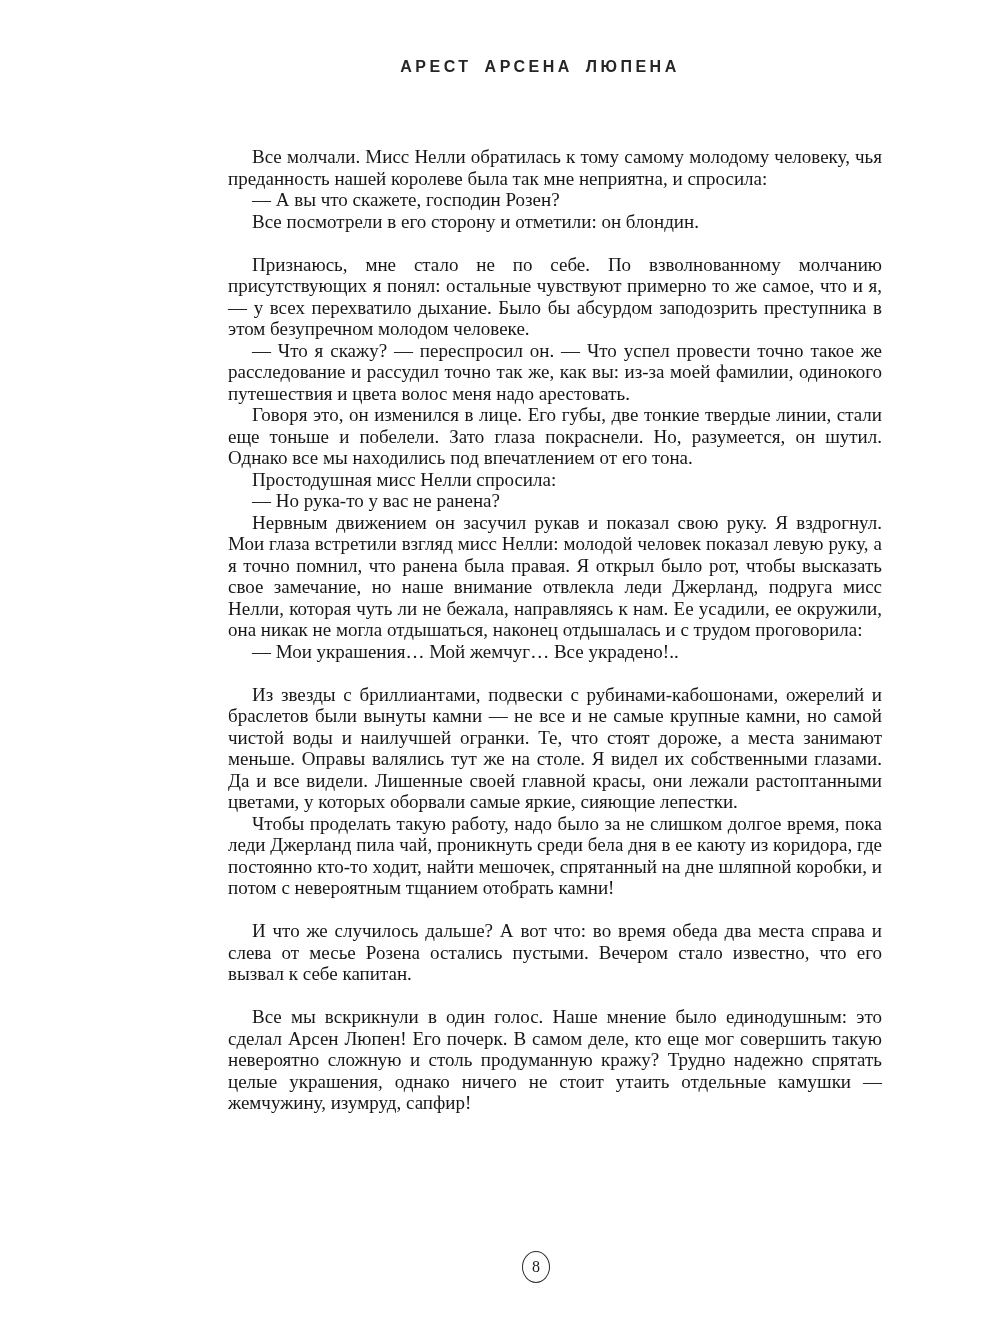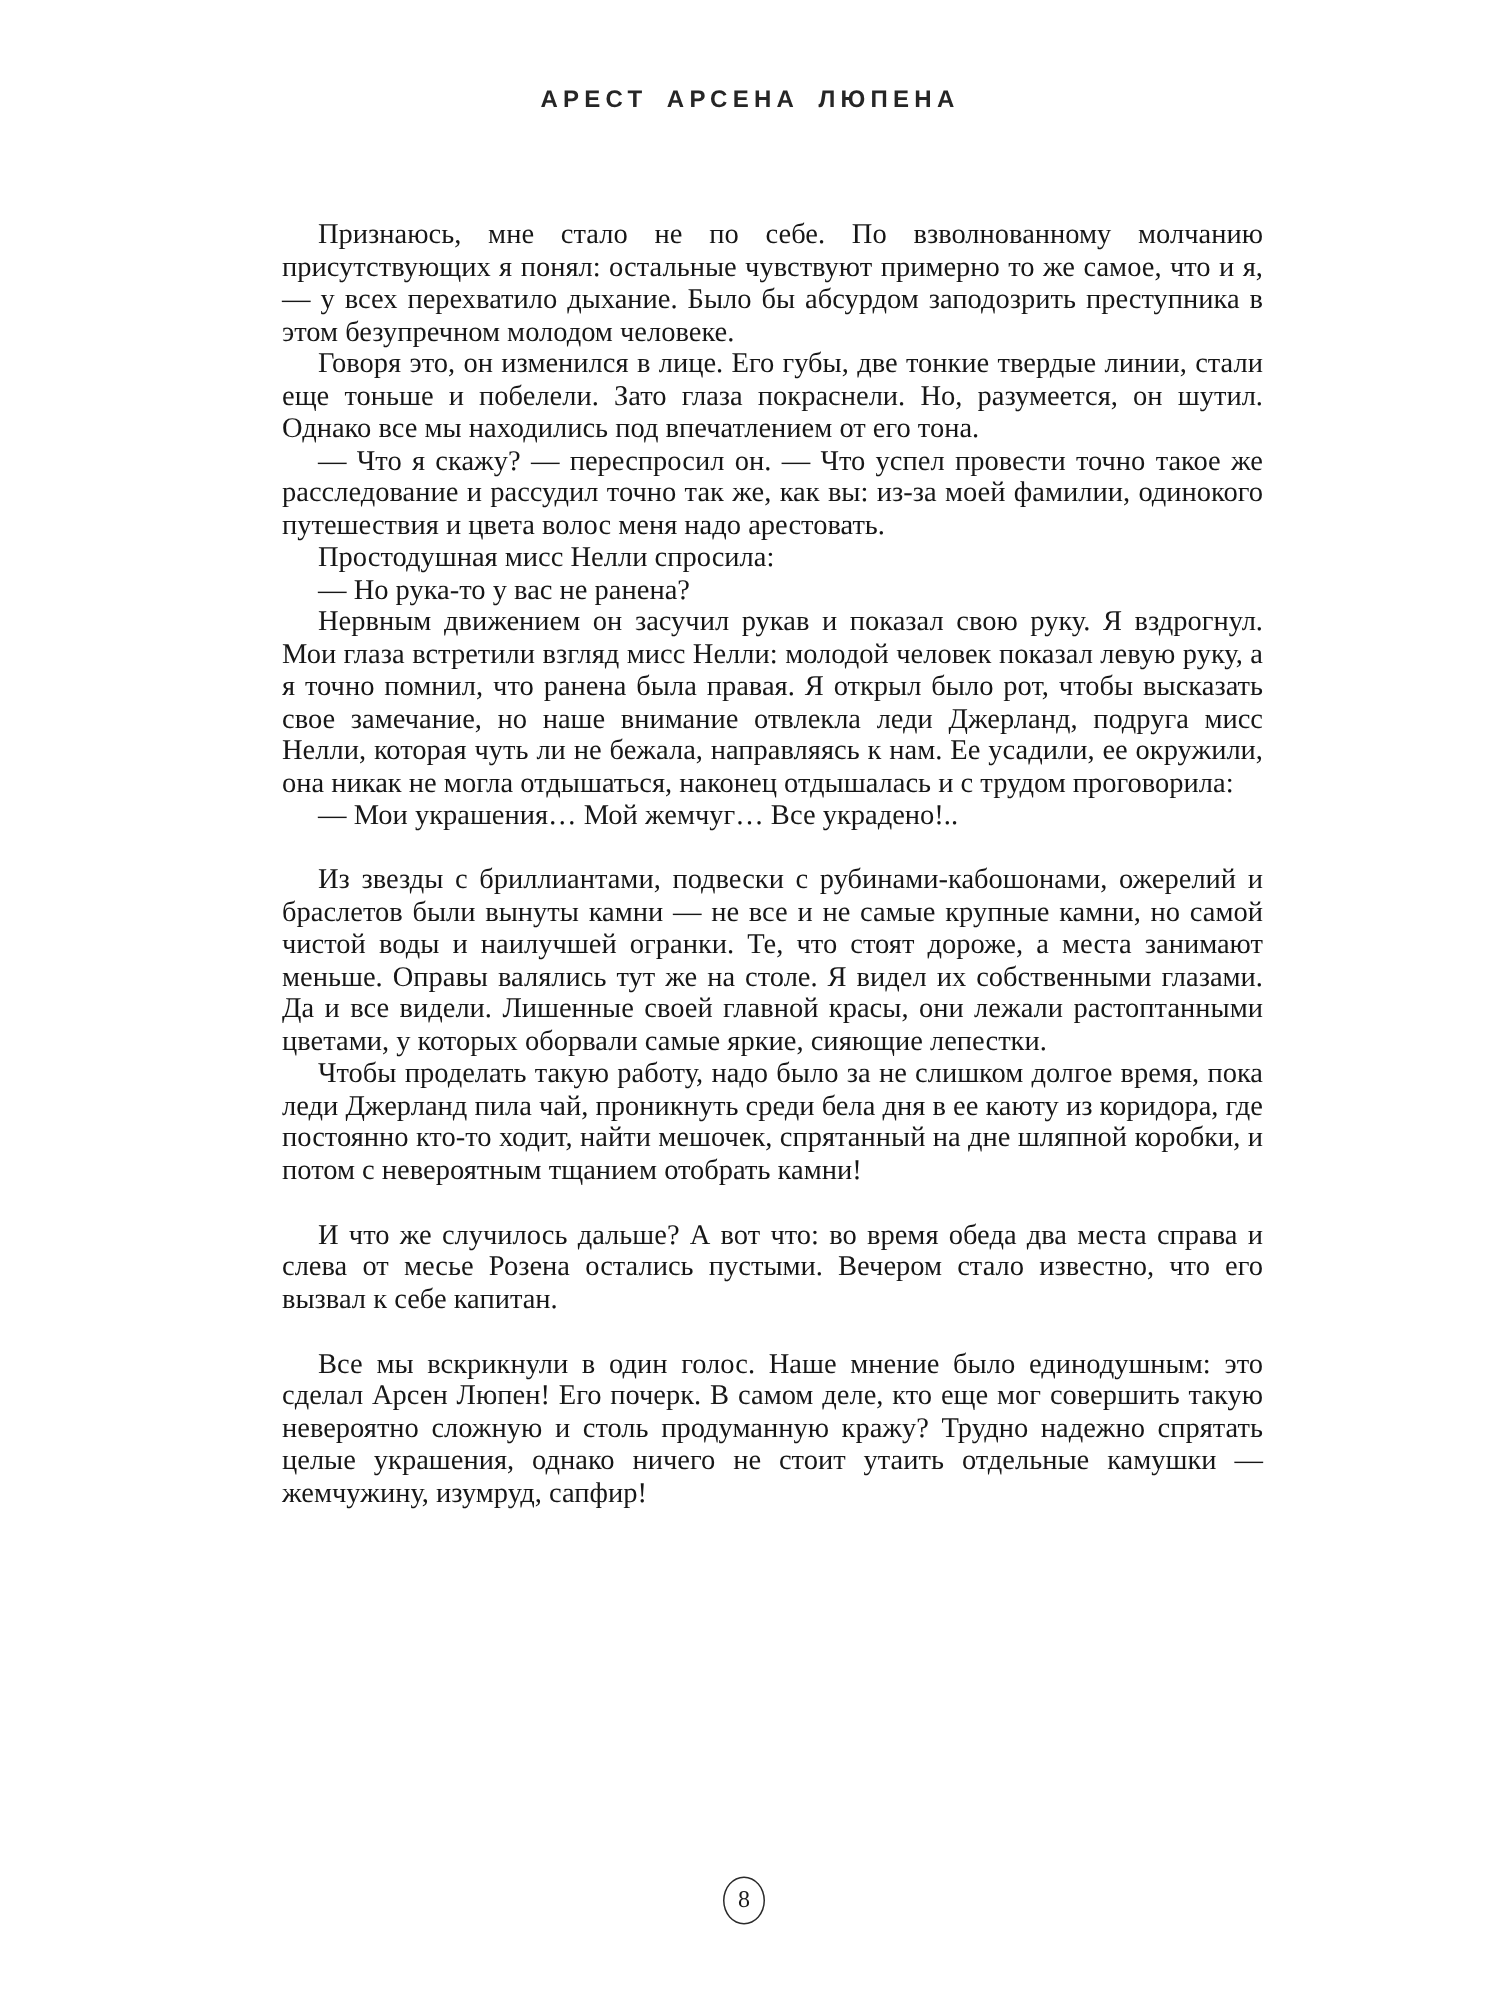--- a/index.html
+++ b/index.html
@@ -6,20 +6,21 @@
     margin: 0;
     padding: 0;
     background: #ffffff;
   }
   .book-page {
     position: relative;
     width: 858px;
     height: 1333px;
     background: #ffffff;
     overflow: hidden;
+    margin-left: 40px;
   }
   .running-head {
     position: absolute;
     top: 58px;
     left: 0;
     width: 1000px;
     text-align: center;
     font-family: "Liberation Sans", sans-serif;
     font-size: 16px;
     font-weight: 700;
@@ -70,23 +71,28 @@
 </style>
 </head>
 <body>
 
 <div class="book-page">
 
   <div class="running-head">АРЕСТ АРСЕНА ЛЮПЕНА</div>
 
   <div class="page-body">
       <div class="section">
+        <p>Все молчали. Мисс Нелли обратилась к тому самому молодому человеку, чья преданность нашей королеве была так мне неприятна, и спросила:</p>
+        <p>— А вы что скажете, господин Розен?</p>
+        <p>Все посмотрели в его сторону и отметили: он блондин.</p>
+      </div>
+      <div class="section">
         <p>Признаюсь, мне стало не по себе. По взволнованному молчанию присутствующих я понял: остальные чувствуют примерно то же самое, что и я, — у всех перехватило дыхание. Было бы абсурдом заподозрить преступника в этом безупречном молодом человеке.</p>
+        <p>— Что я скажу? — переспросил он. — Что успел провести точно такое же расследование и рассудил точно так же, как вы: из-за моей фамилии, одинокого путешествия и цвета волос меня надо арестовать.</p>
         <p>Говоря это, он изменился в лице. Его губы, две тонкие твердые линии, стали еще тоньше и побелели. Зато глаза покраснели. Но, разумеется, он шутил. Однако все мы находились под впечатлением от его тона.</p>
-        <p>— Что я скажу? — переспросил он. — Что успел провести точно такое же расследование и рассудил точно так же, как вы: из-за моей фамилии, одинокого путешествия и цвета волос меня надо арестовать.</p>
         <p>Простодушная мисс Нелли спросила:</p>
         <p>— Но рука-то у вас не ранена?</p>
         <p>Нервным движением он засучил рукав и показал свою руку. Я вздрогнул. Мои глаза встретили взгляд мисс Нелли: молодой человек показал левую руку, а я точно помнил, что ранена была правая. Я открыл было рот, чтобы высказать свое замечание, но наше внимание отвлекла леди Джерланд, подруга мисс Нелли, которая чуть ли не бежала, направляясь к нам. Ее усадили, ее окружили, она никак не могла отдышаться, наконец отдышалась и с трудом проговорила:</p>
         <p>— Мои украшения… Мой жемчуг… Все украдено!..</p>
       </div>
       <div class="section">
         <p>Из звезды с бриллиантами, подвески с рубинами-кабошонами, ожерелий и браслетов были вынуты камни — не все и не самые крупные камни, но самой чистой воды и наилучшей огранки. Те, что стоят дороже, а места занимают меньше. Оправы валялись тут же на столе. Я видел их собственными глазами. Да и все видели. Лишенные своей главной красы, они лежали растоптанными цветами, у которых оборвали самые яркие, сияющие лепестки.</p>
         <p>Чтобы проделать такую работу, надо было за не слишком долгое время, пока леди Джерланд пила чай, проникнуть среди бела дня в ее каюту из коридора, где постоянно кто-то ходит, найти мешочек, спрятанный на дне шляпной коробки, и потом с невероятным тщанием отобрать камни!</p>
       </div>
       <div class="section">

